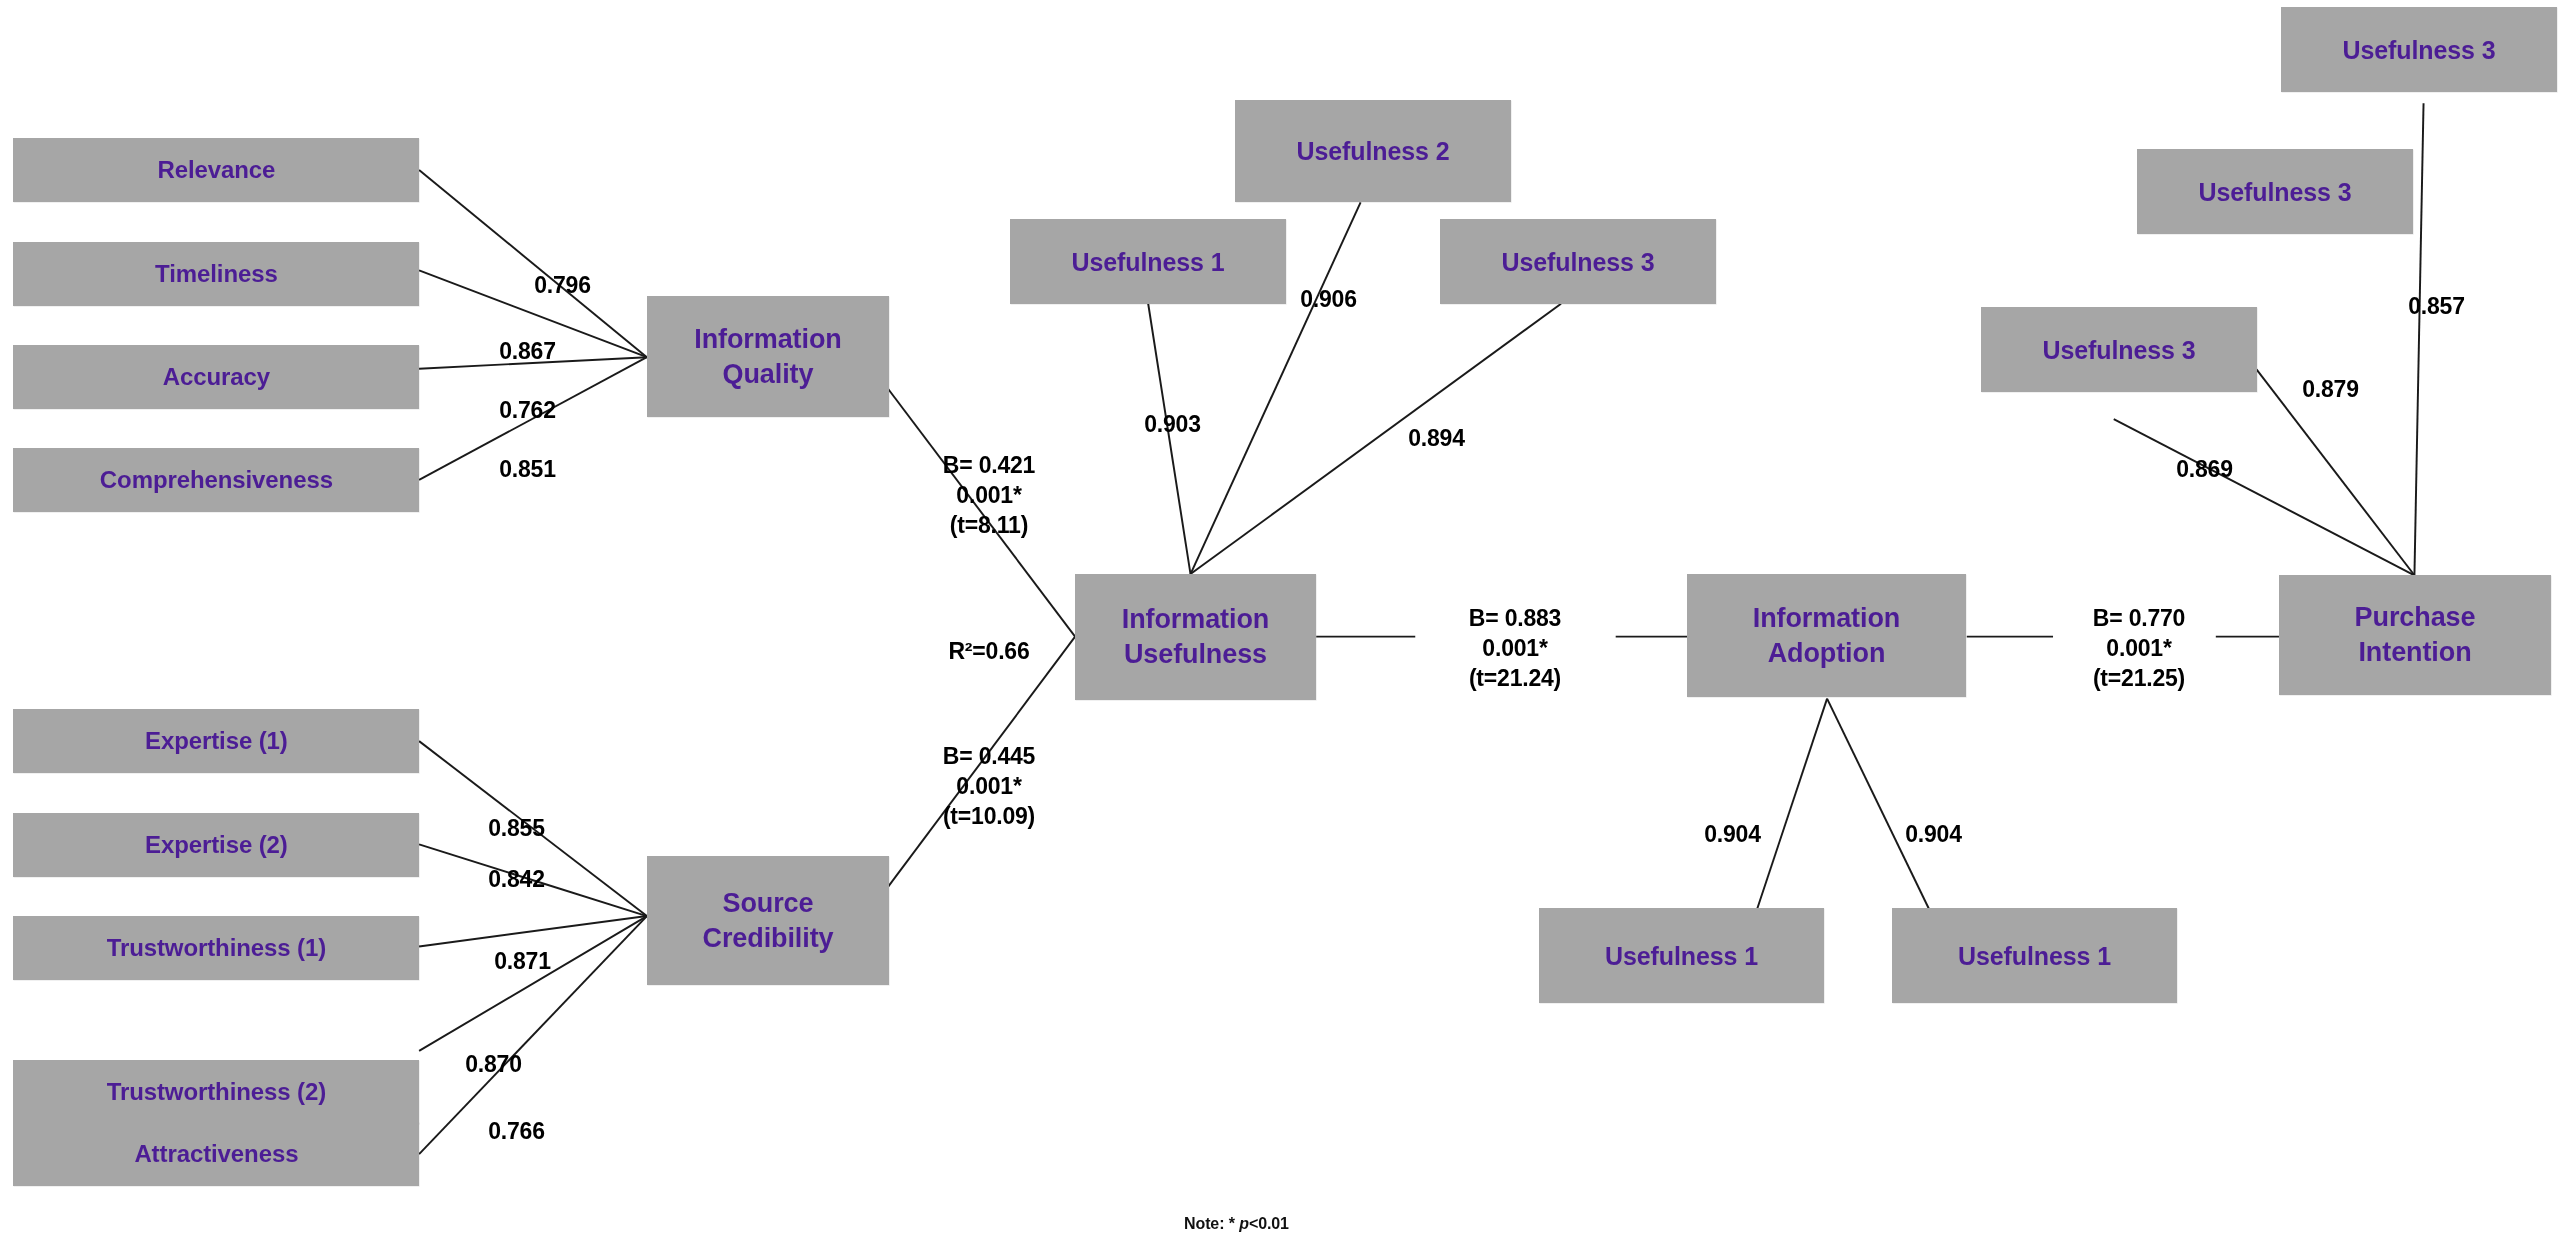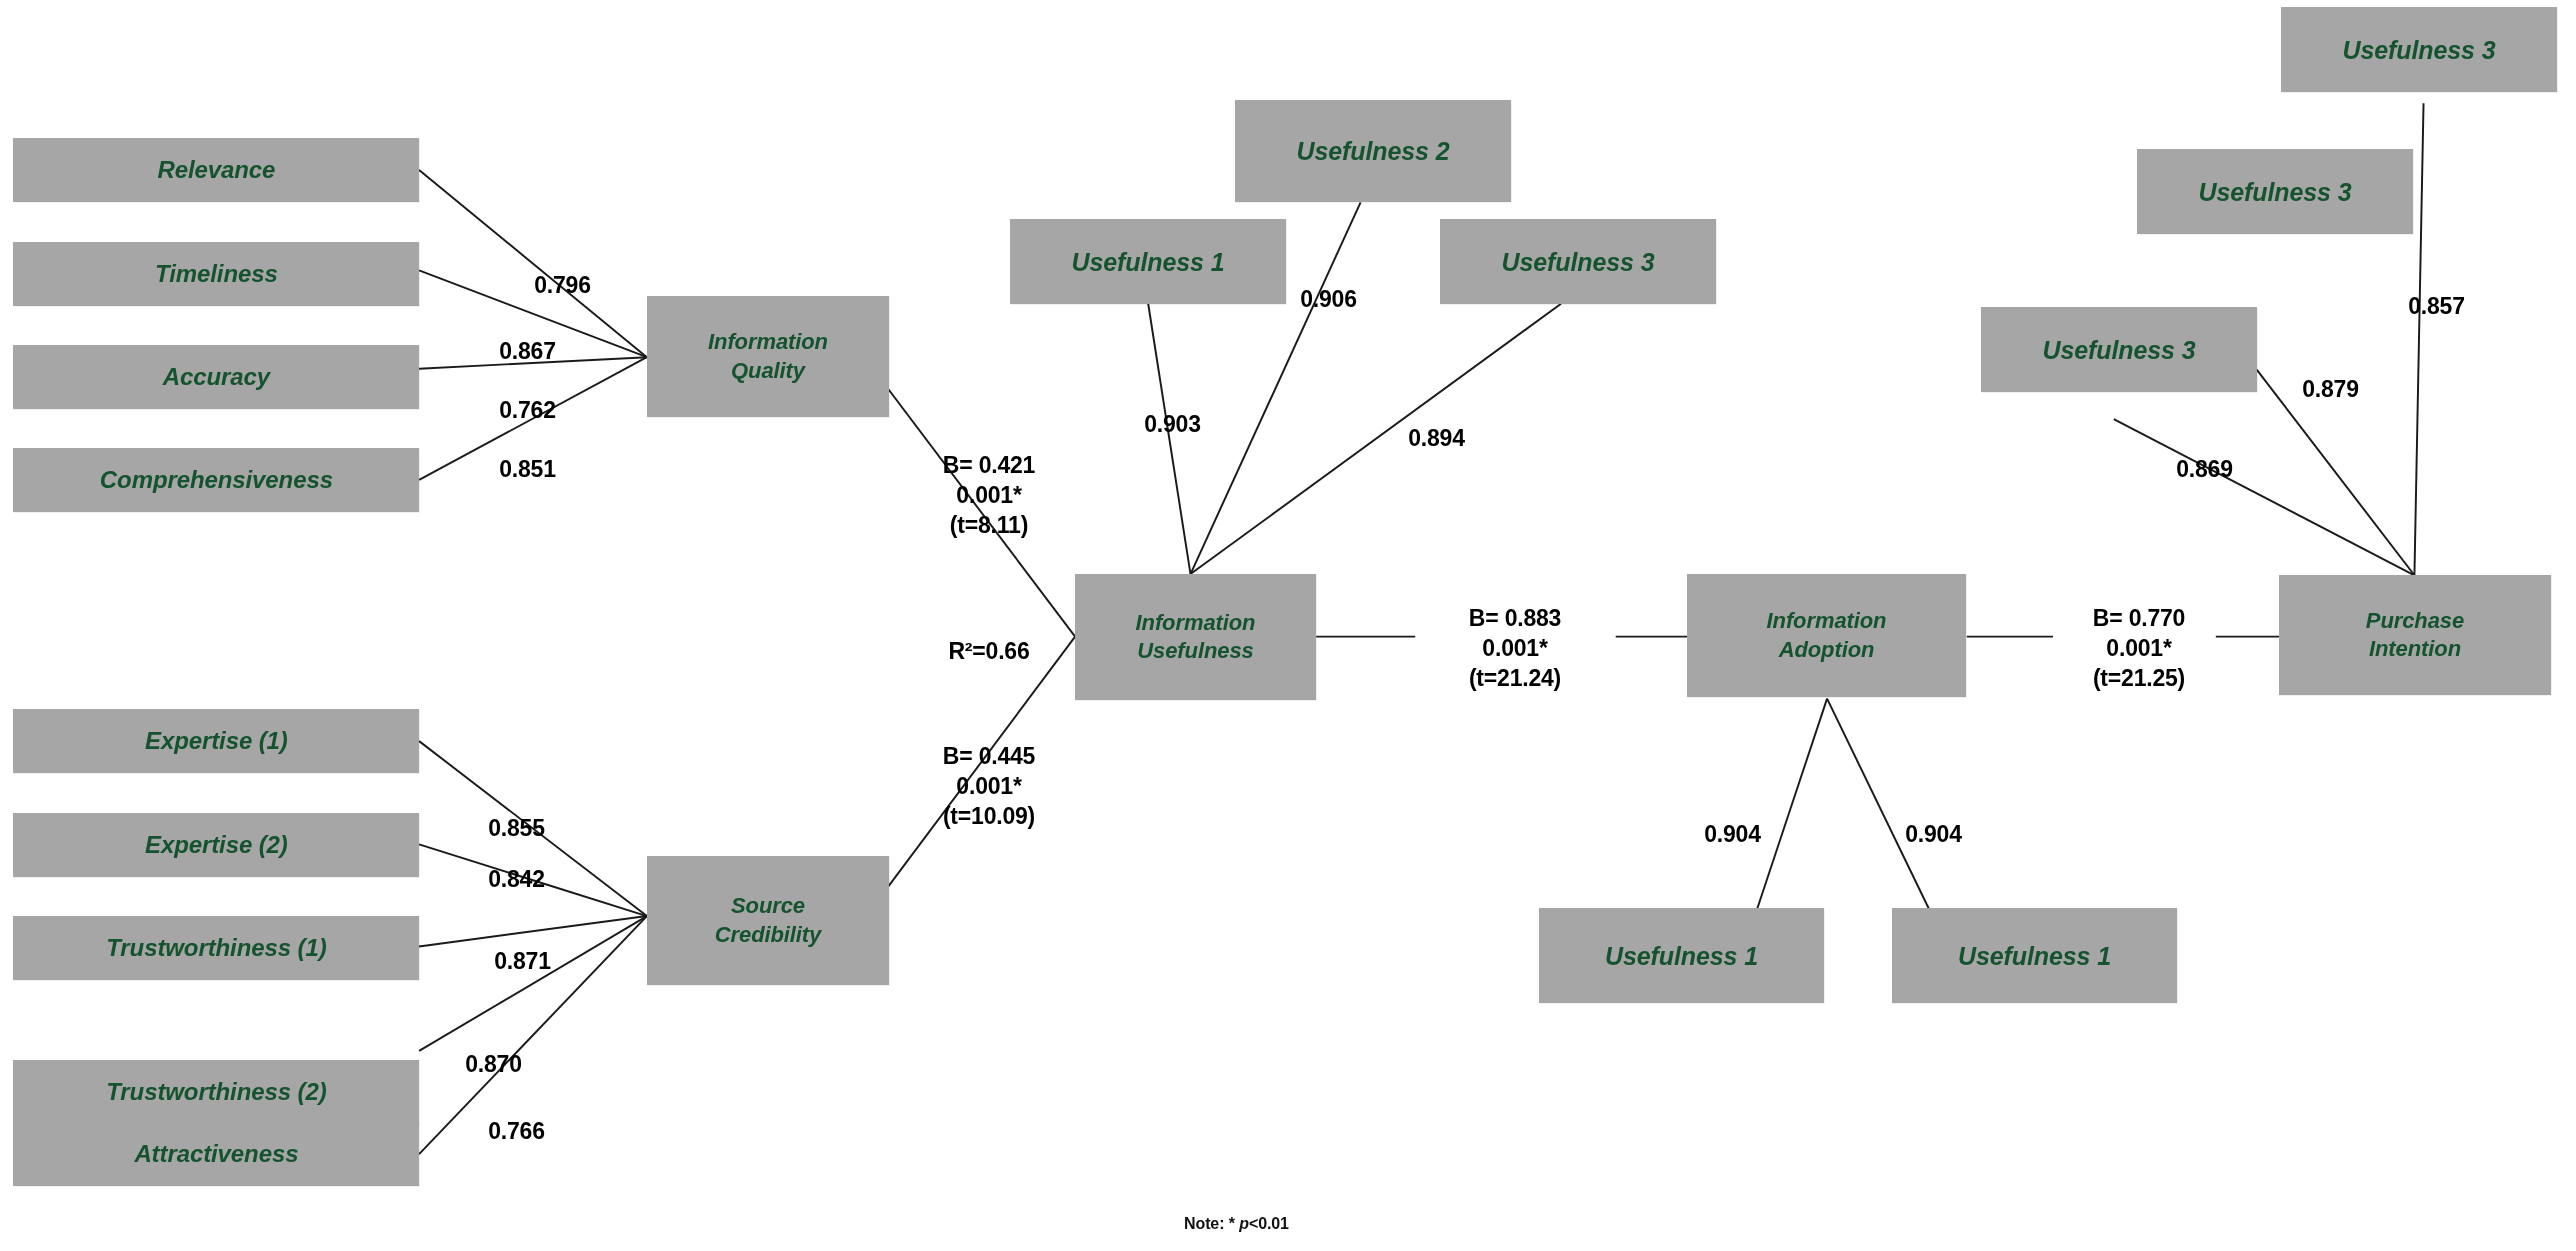--- a/index.html
+++ b/index.html
@@ -35,30 +35,29 @@
     stroke-linecap: butt;
   }
   .node {
     position: absolute;
     background: #a6a6a6;
     box-sizing: border-box;
     display: flex;
     align-items: center;
     justify-content: center;
     text-align: center;
-    color: #14532d;
+    color: #4c1d95;
     font-weight: bold;
     line-height: 1.28;
     letter-spacing: -0.1px;
     box-shadow: 0.6px 0.6px 0 rgba(0,0,0,0.10);
-    font-style: italic;
   }
   .node span { display: block; white-space: pre-line; }
   .node.indicator { font-size: 24px; }
-  .node.construct { font-size: 22px; }
+  .node.construct { font-size: 27px; }
   .node.useful    { font-size: 25px; }
   .label {
     position: absolute;
     color: #000000;
     font-weight: bold;
     font-size: 23px;
     white-space: pre-line;
     line-height: 1.30;
     text-align: center;
     letter-spacing: -0.2px;

